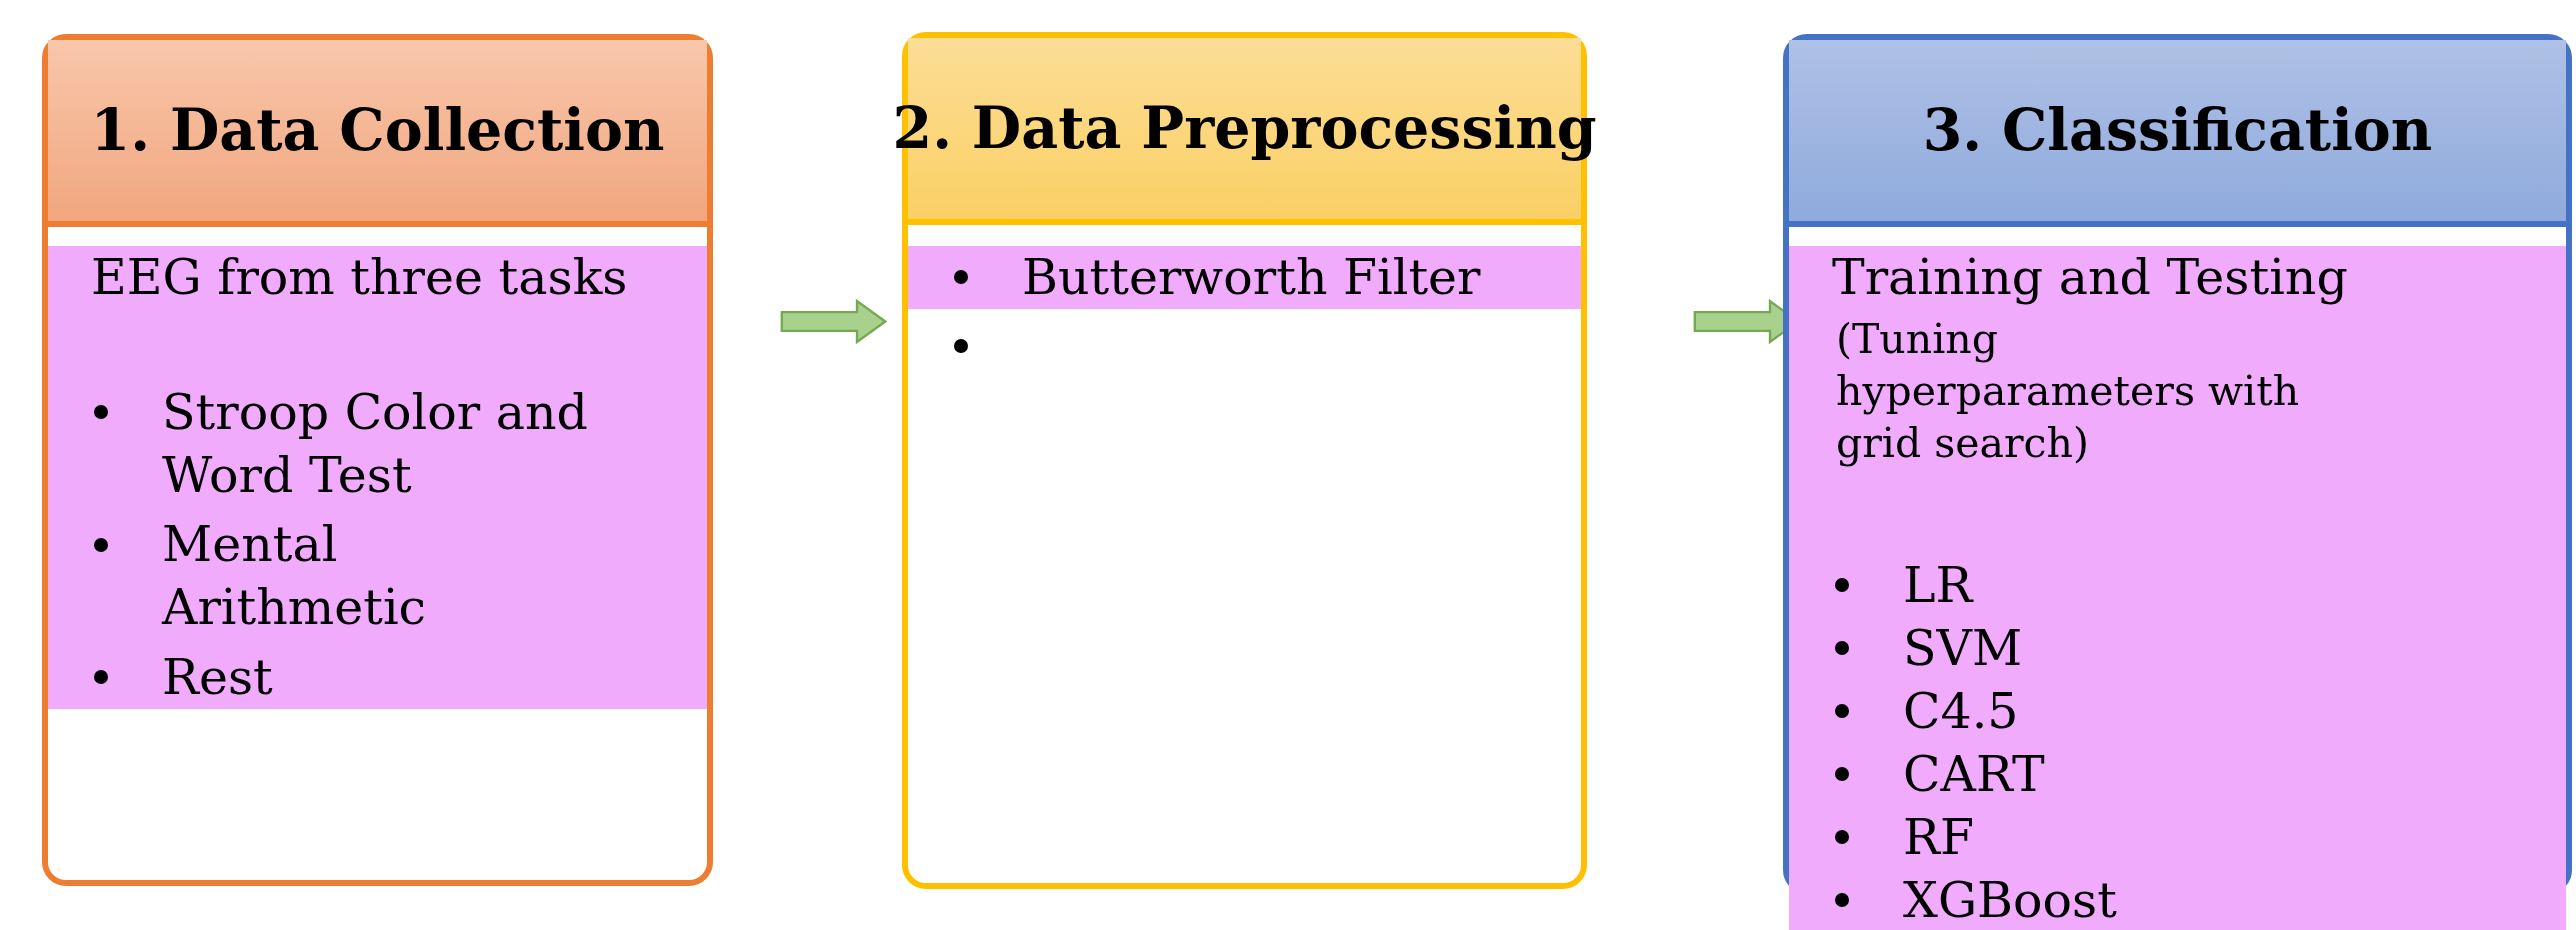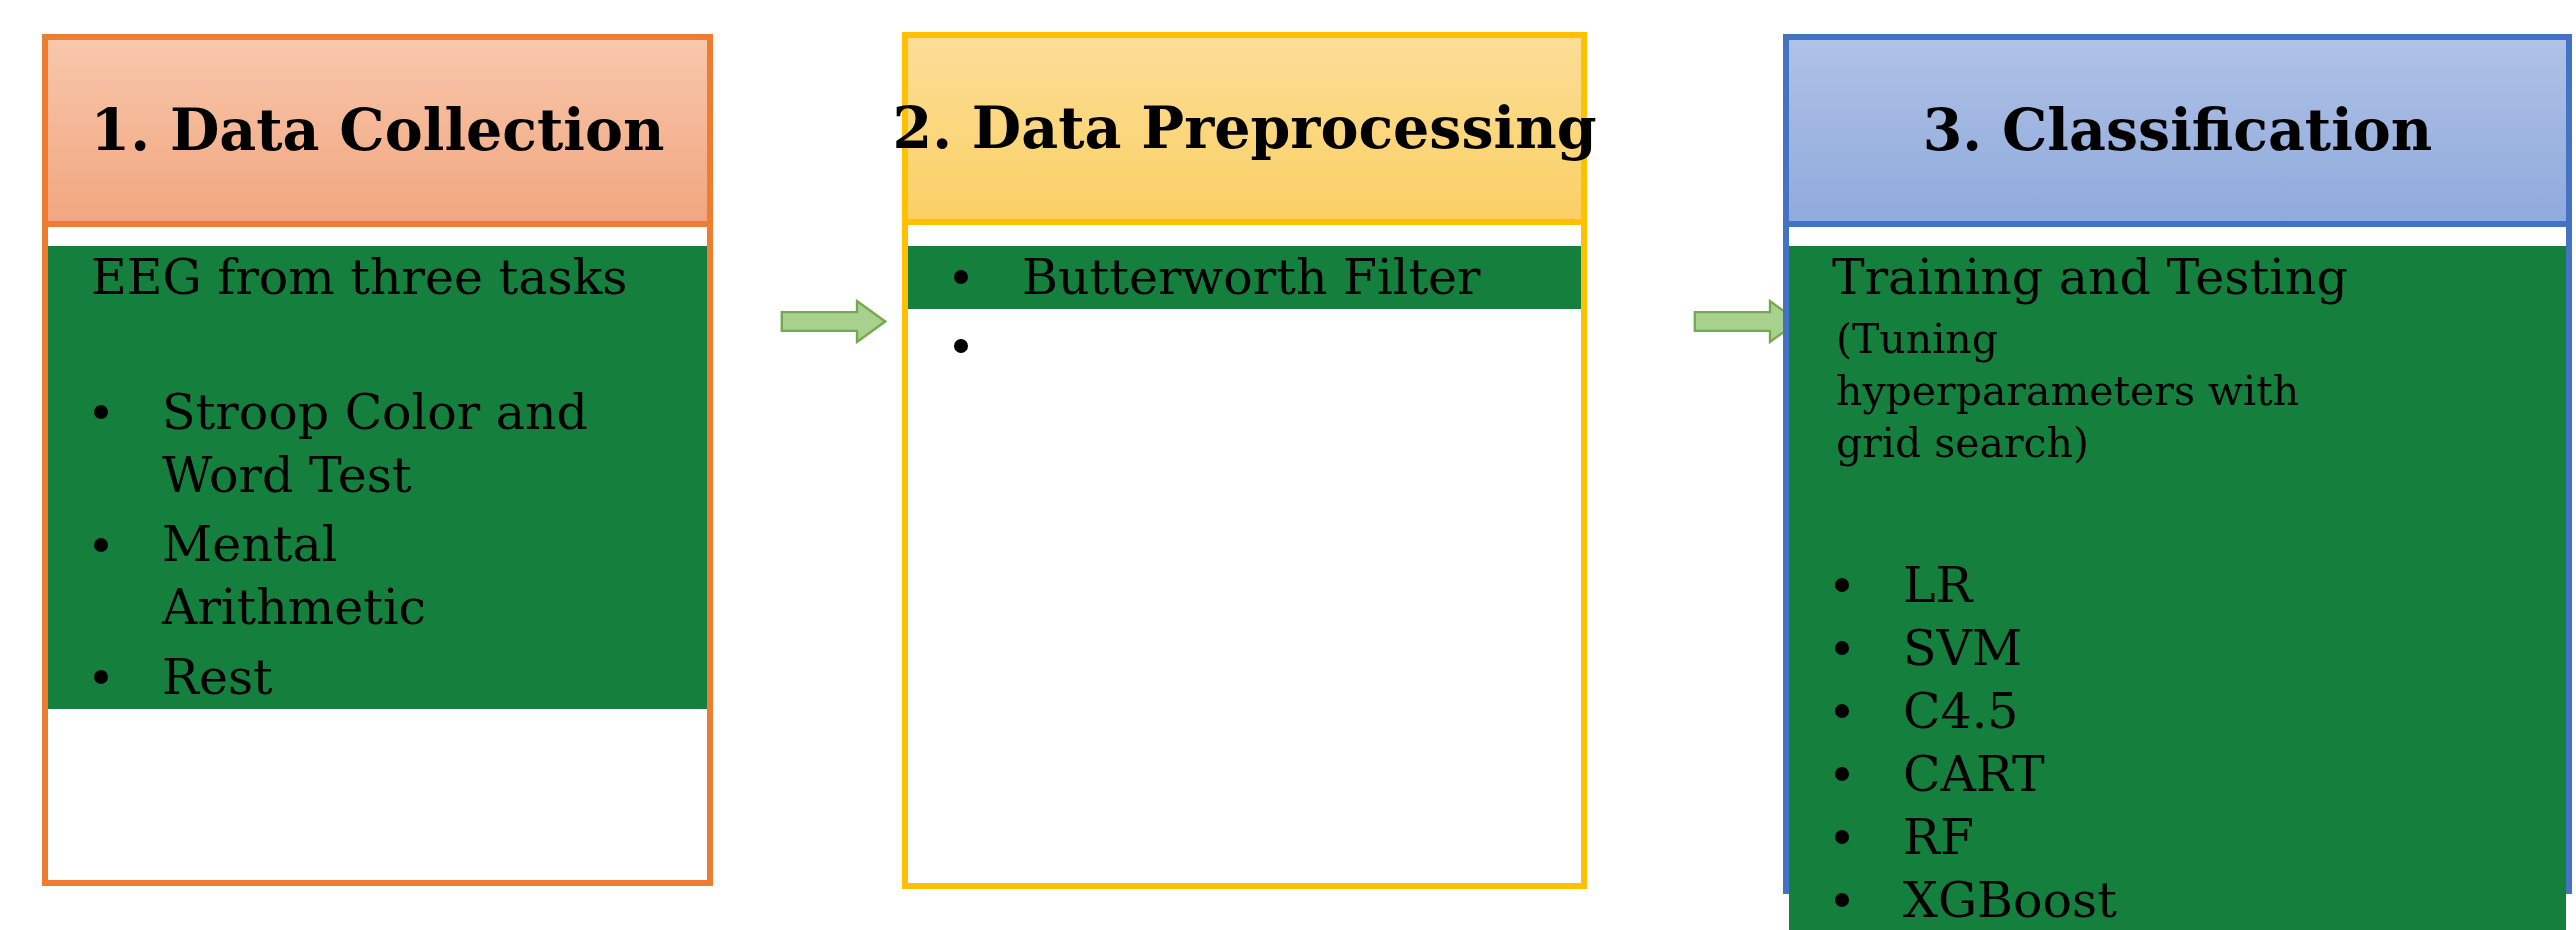--- a/index.html
+++ b/index.html
@@ -4,30 +4,30 @@
 <style>
   html,body{margin:0;padding:0;background:#ffffff;}
   .canvas{
     position:relative;
     width:2576px;height:931px;
     background:#ffffff;
     font-family:"DejaVu Serif","Liberation Serif",serif;
     color:#000;
     overflow:hidden;
   }
-  .flow-box{position:absolute;box-sizing:border-box;background:#fff;}
+  .flow-box{position:absolute;box-sizing:border-box;background:#fff;border-radius:24px;}
   .flow-box .hdr{
     box-sizing:border-box;height:187px;
     display:flex;align-items:center;justify-content:center;
   }
   .flow-box .hdr .ttl{
     font-weight:bold;font-size:57px;line-height:1.1;text-align:center;white-space:nowrap;
   }
   .flow-box .bd{
-    box-sizing:border-box;background:#15803d;
+    box-sizing:border-box;background:#f0abfc;
     padding:0 20px 0 43px;font-size:49px;line-height:63px;
   }
   
   #box1{left:42px;top:34px;width:671px;height:852px;border:6.3px solid #ED7D31;}
   #box1 .hdr{background:linear-gradient(to bottom,#F8C7AB,#F1A67F);border-bottom:6.3px solid #ED7D31;}
   
   #box2{left:902px;top:31.5px;width:685px;height:857px;border:6.3px solid #FFC000;}
   #box2 .hdr{background:linear-gradient(to bottom,#FCDD96,#FAD065);border-bottom:6.3px solid #FFC000;}
   
   #box3{left:1783px;top:34px;width:789px;height:860px;border:6.3px solid #4472C4;}

